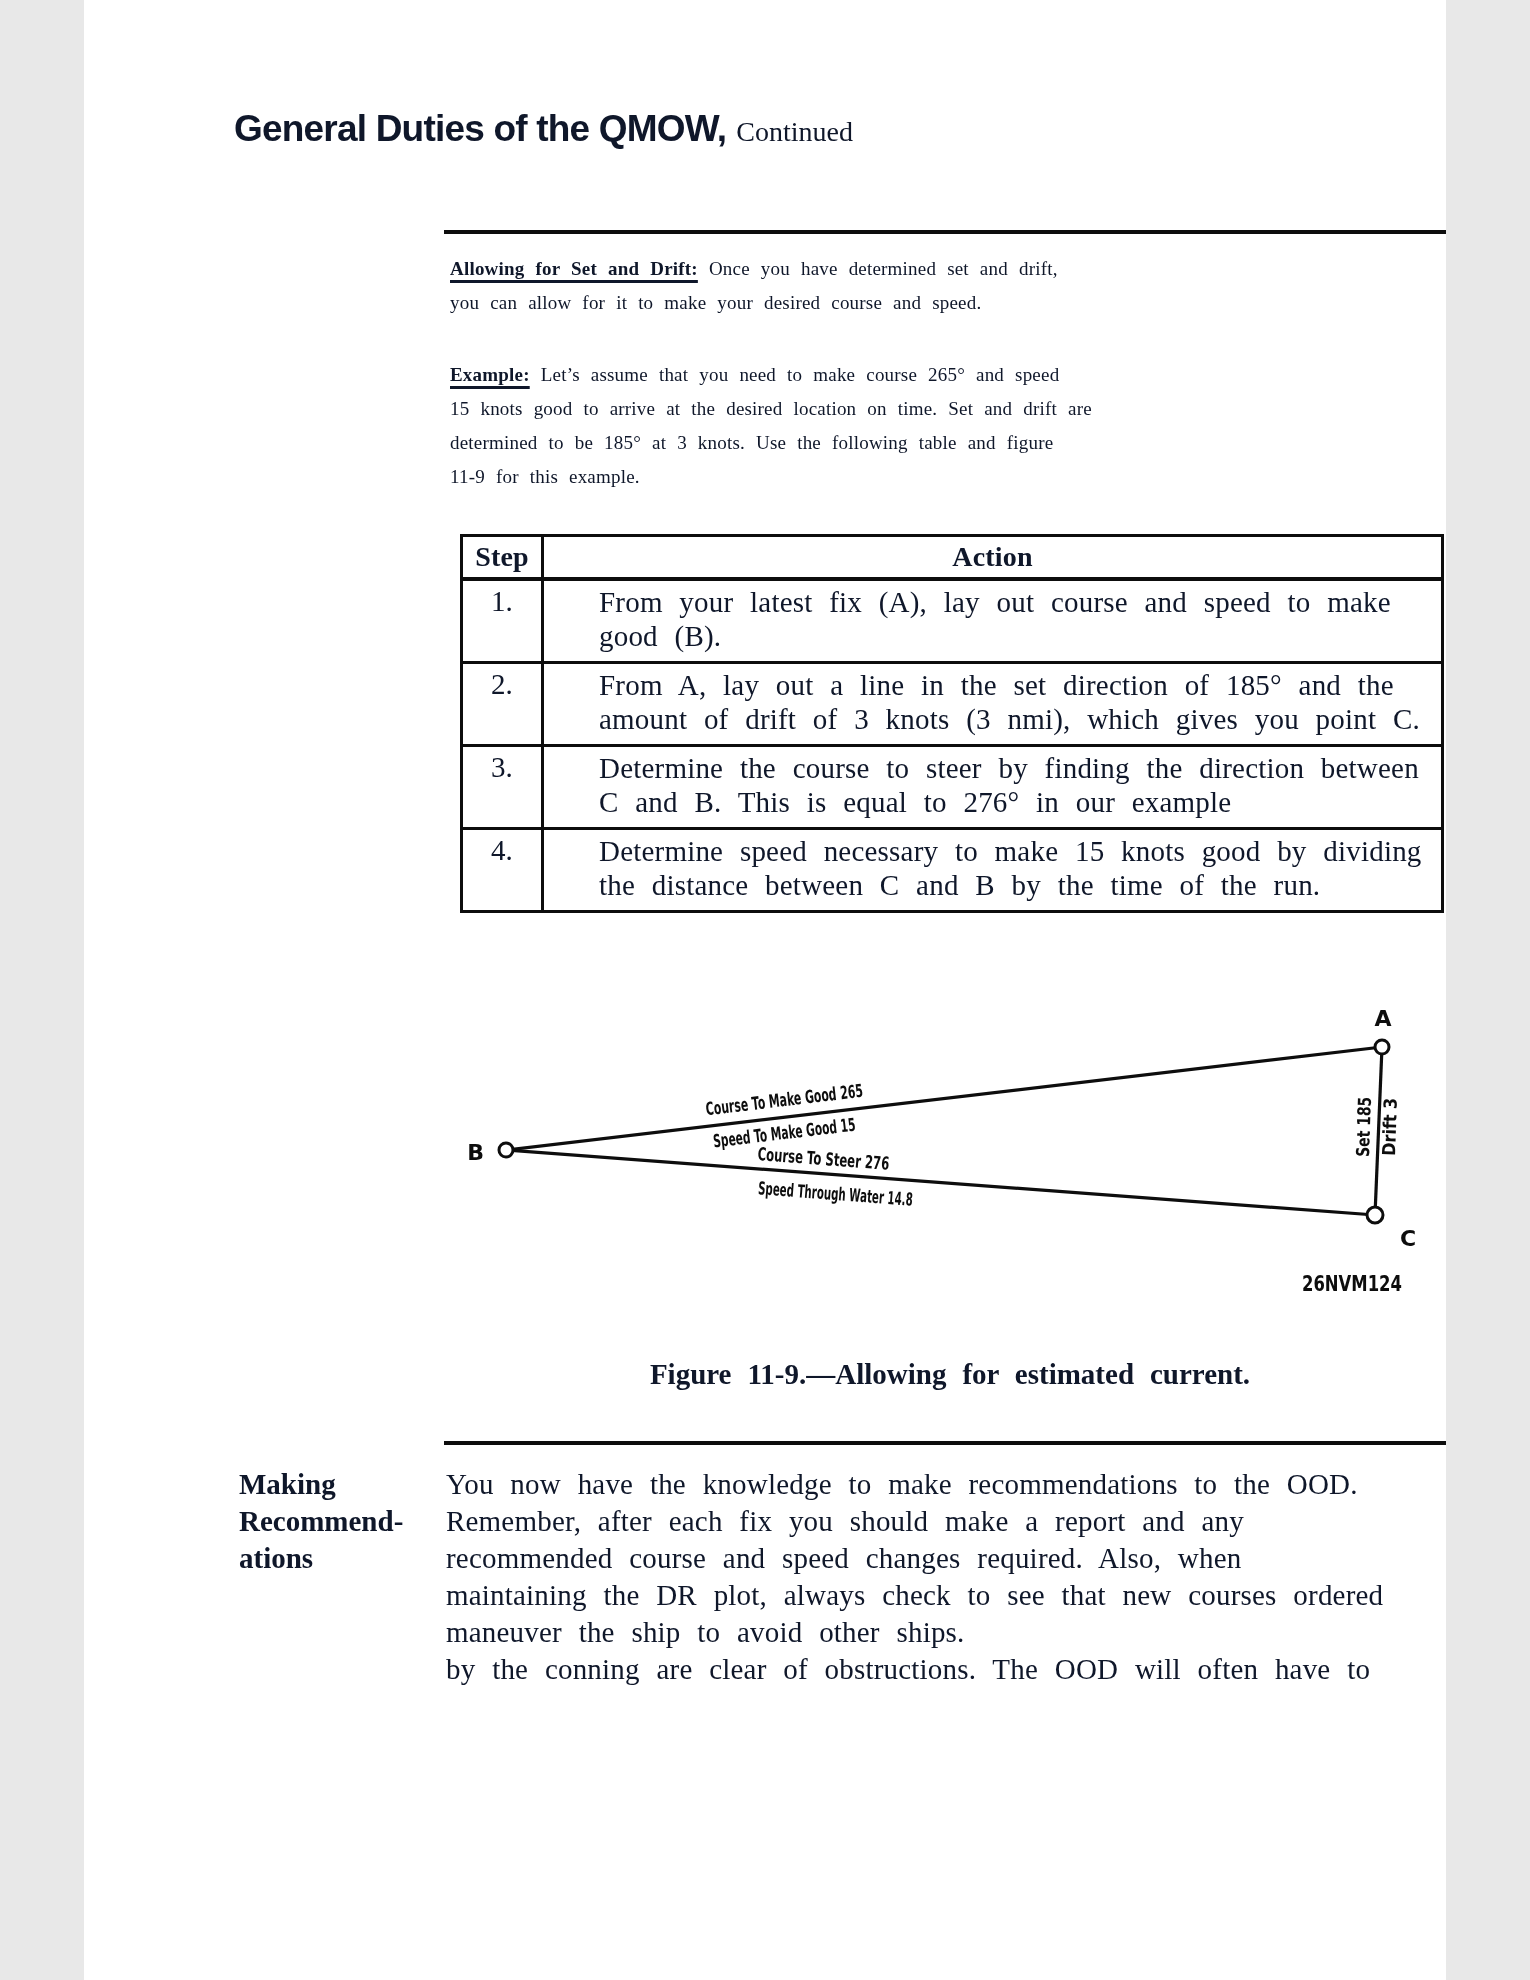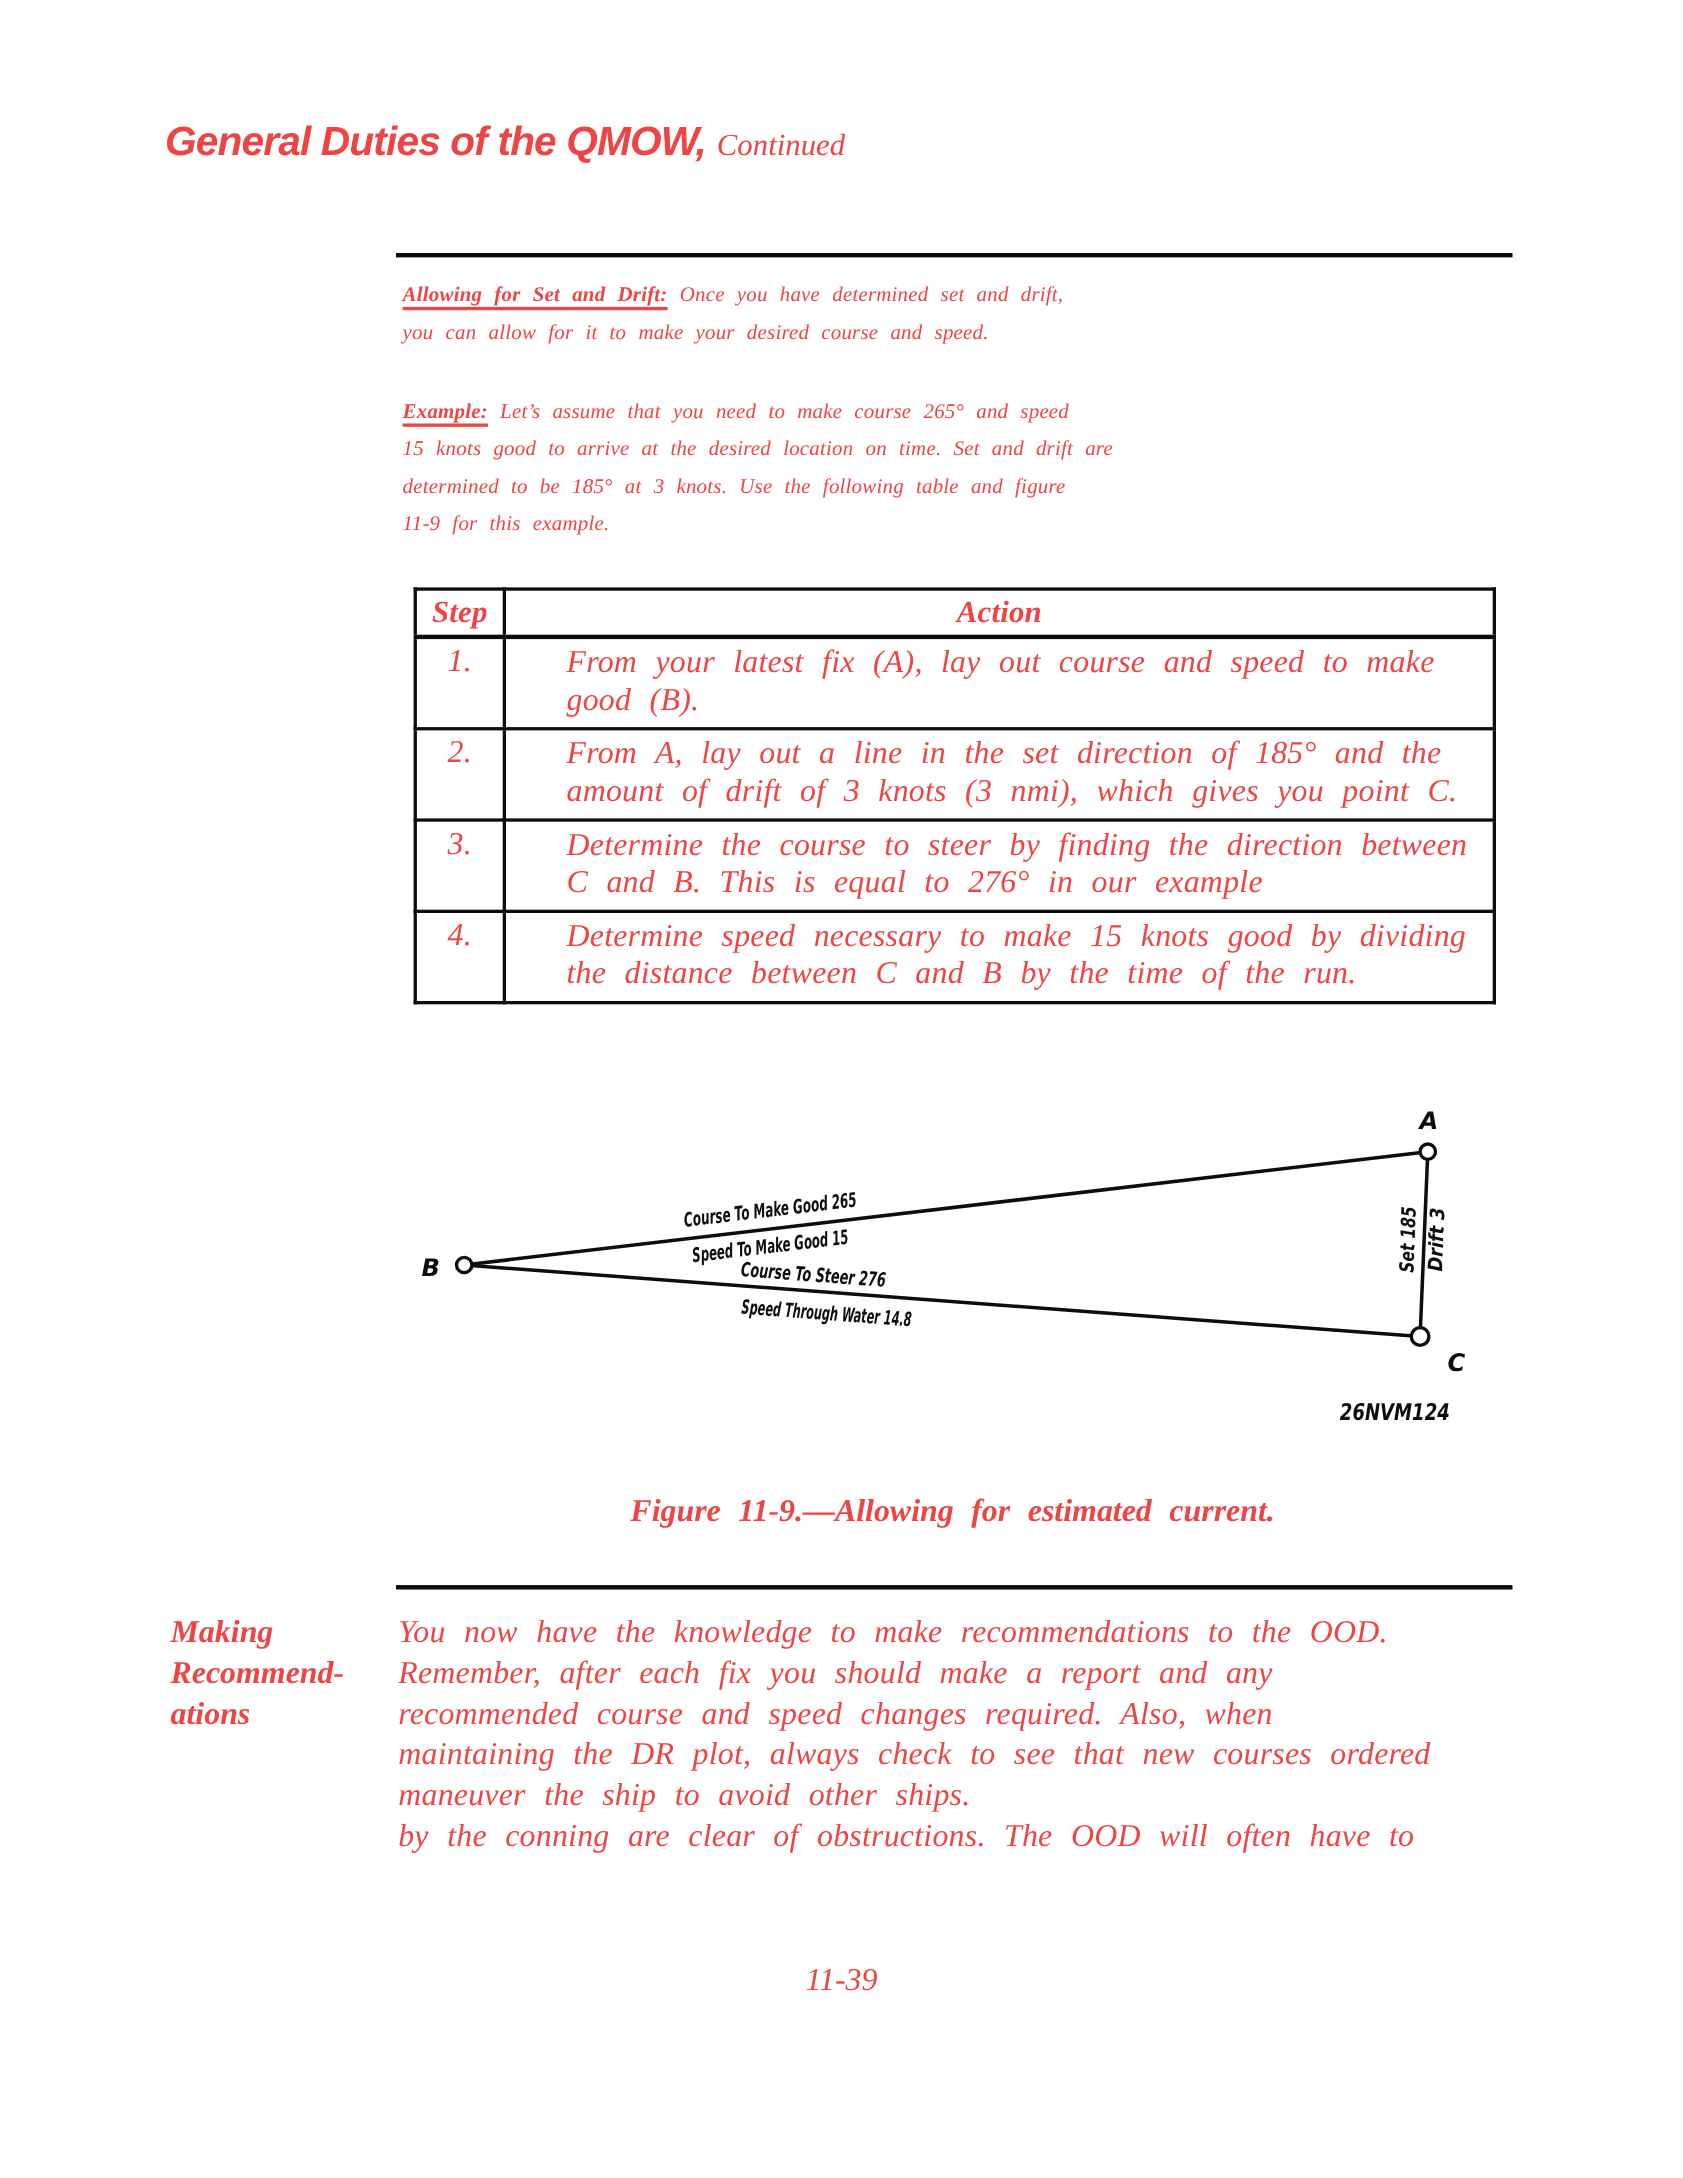--- a/index.html
+++ b/index.html
@@ -1,19 +1,19 @@
 <!DOCTYPE html>
 <html><head>
 <meta charset="utf-8">
 <style>
   html,body{margin:0;padding:0;background:#e8e8e8;}
   .page{
-    position:relative;width:1530px;height:1980px;background:#ffffff;
-    color:#ef4444;font-family:"Liberation Serif","DejaVu Serif",serif;
-    margin:0 auto;overflow:hidden;font-style:italic;
+    position:relative;width:1362px;height:1980px;background:#ffffff;
+    color:#0f172a;font-family:"Liberation Serif","DejaVu Serif",serif;
+    margin:0 auto;overflow:hidden;
   }
   
   .doc-title{
     position:absolute;left:150px;top:108px;
     font-family:"Liberation Sans","DejaVu Sans",sans-serif;
     font-weight:bold;font-size:37px;letter-spacing:-0.8px;white-space:nowrap;
   }
   .doc-title .suffix{
     font-family:"Liberation Serif","DejaVu Serif",serif;
     font-weight:normal;font-size:28px;letter-spacing:0;margin-left:10px;
@@ -173,15 +173,14 @@
     </div>
   <div class="rec-para">
       <div class="line">You now have the knowledge to make recommendations to the OOD.</div>
       <div class="line">Remember, after each fix you should make a report and any</div>
       <div class="line">recommended course and speed changes required. Also, when</div>
       <div class="line">maintaining the DR plot, always check to see that new courses ordered</div>
       <div class="line">maneuver the ship to avoid other ships.</div>
       <div class="line">by the conning are clear of obstructions. The OOD will often have to</div>
     </div>
 
-  <div class="page-number">11-39</div>
 
 </div>
 
 </body></html>

